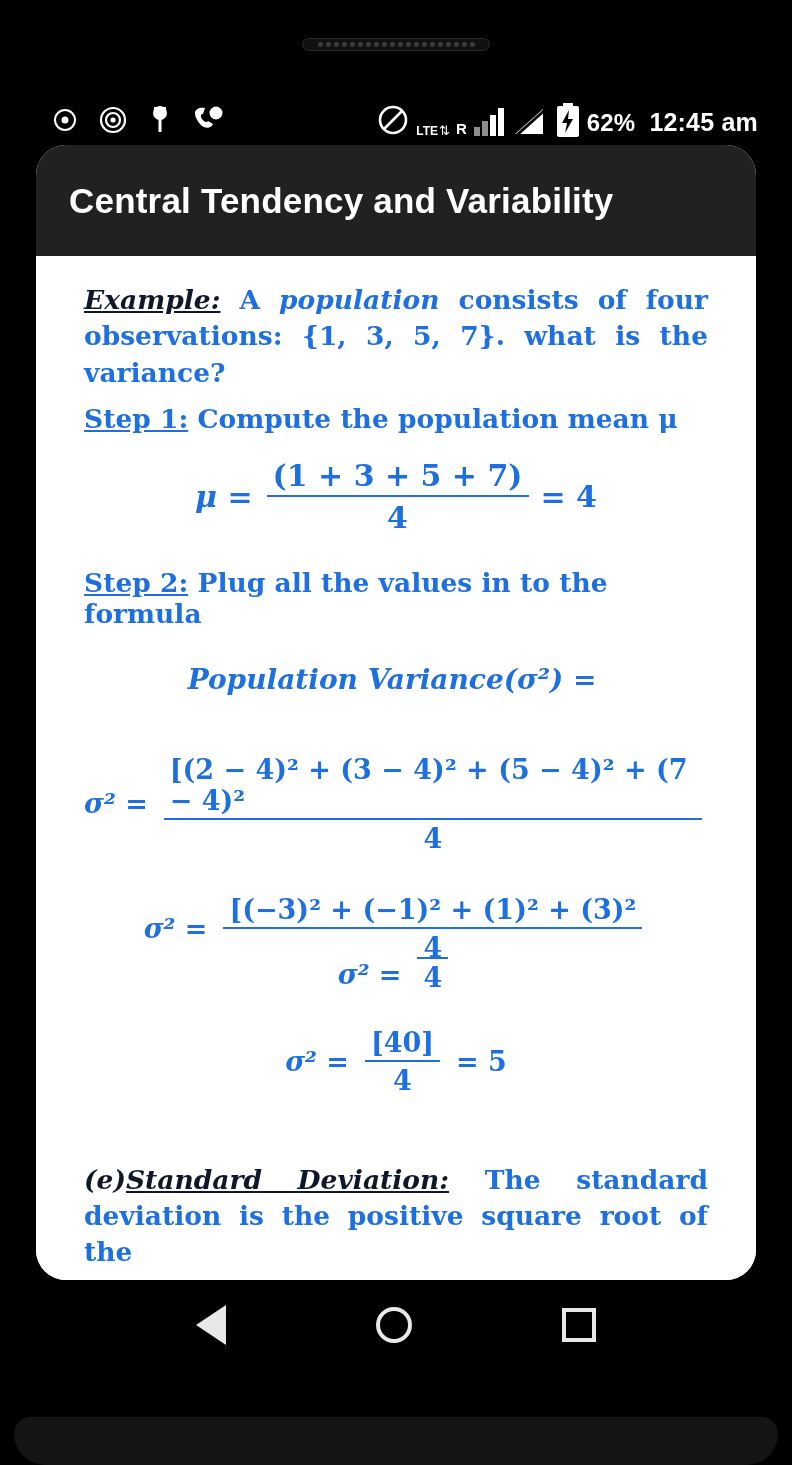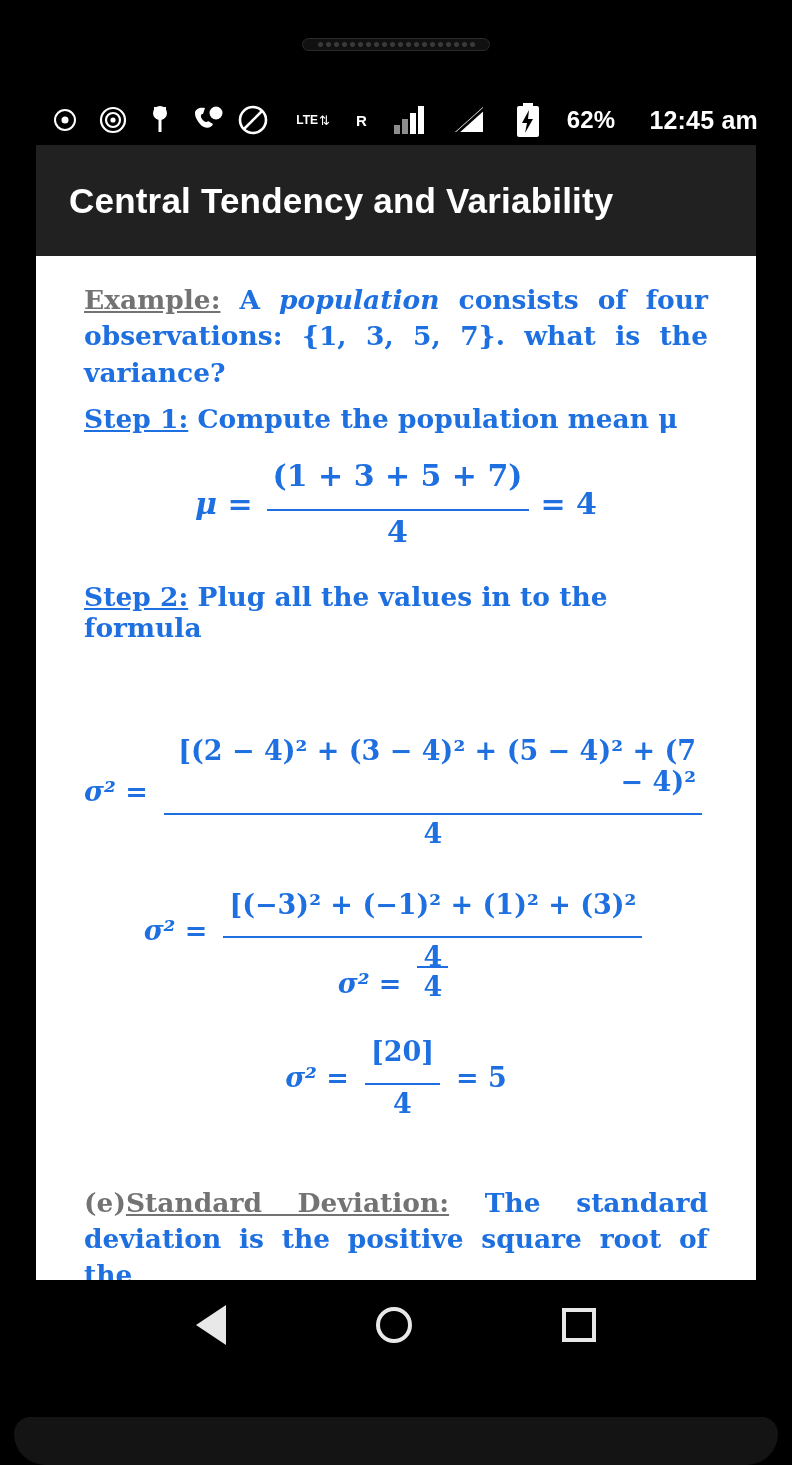--- a/index.html
+++ b/index.html
@@ -35,36 +35,37 @@
   
   .statusbar {
     position: absolute;
     top: 92px; left: 0; right: 0;
     height: 56px;
     display: flex; align-items: center;
     color: #fff;
     padding: 0 34px 0 52px;
   }
   .status-left { display: flex; align-items: center; gap: 20px; }
-  .status-right { display: flex; align-items: center; gap: 26px; margin-left: auto; }
+  .status-right { display: flex; align-items: flex-end; gap: 6px; margin-left: auto; }
   .sicon { display: inline-flex; align-items: center; justify-content: center; }
   .battery-text { font-size: 24px; font-weight: 700; letter-spacing: .2px; }
   .clock-text { font-size: 25px; font-weight: 700; margin-left: 8px; letter-spacing: .2px; }
   .lte-wrap { display: flex; align-items: center; gap: 1px; }
   .lte-label { font-size: 12px; font-weight: 700; line-height: 1; text-align: center; }
   .lte-sub { font-size: 13px; line-height: 1; text-align: center; }
   .roam { font-size: 15px; font-weight: 700; }
 
   
   .app {
     position: absolute;
     top: 145px; left: 36px;
     width: 720px; height: 1135px;
     background: #fff;
     overflow: hidden;
+    border-radius: 30px;
   }
   .appbar {
     height: 111px;
     background: #212121;
     display: flex; align-items: center;
     padding-left: 33px;
   }
   .appbar-title {
     color: #fff;
     font-size: 35px;
@@ -81,23 +82,24 @@
   
   .para {
     font-family: "DejaVu Serif", serif;
     font-weight: 700;
     font-size: 26.5px;
     line-height: 1.37;
     color: #1e6fe0;
     text-align: justify;
   }
   .lbl-green {
-    color: #737373;
+    color: #0f172a;
     text-decoration: underline;
     font-weight: 700;
+    font-style: italic;
   }
   .lbl-blue-u {
     color: #1e6fe0;
     text-decoration: underline;
     font-weight: 700;
   }
   .ital { font-style: italic; }
   .step {
     font-family: "DejaVu Serif", serif;
     font-weight: 700;
@@ -111,21 +113,21 @@
     color: #1e6fe0;
     font-weight: 700;
   }
   .frac {
     display: inline-flex;
     flex-direction: column;
     align-items: center;
     vertical-align: middle;
     margin: 0 6px;
   }
-  .frac .num { padding: 0 6px 16px 6px; text-align: right; }
+  .frac .num { padding: 0 6px 2px 6px; }
   .frac .den { padding: 3px 6px 0 6px; border-top: 2.5px solid #1e6fe0; width: 100%; text-align: center; }
   .it { font-style: italic; }
 
   
   .navbar {
     position: absolute;
     left: 0; right: 0;
     top: 1280px;
     height: 90px;
     display: flex; align-items: center; justify-content: center;
@@ -281,20 +283,21 @@
         </span>
         <span style="margin-left:6px;">= 4</span>
       </div>
 
       <div class="step" style="margin-top:32px;">
         <span class="lbl-blue-u">Step 2:</span>
         <span>Plug all the values in to the formula</span>
       </div>
 
       <div class="eq-row" style="font-size:28px; margin-top:34px;">
+        <span class="it" style="margin-right:8px;">Population Variance(σ²) =</span>
       </div>
 
       <div class="eq-row" style="font-size:27px; margin-top:58px; justify-content:flex-start;">
         <span class="it" style="margin-right:10px;">σ² =</span>
         <span class="frac" style="flex:1;">
           <span class="num">[(2 − 4)² + (3 − 4)² + (5 − 4)² + (7 − 4)²</span>
           <span class="den">4</span>
         </span>
       </div>
 
@@ -309,21 +312,21 @@
       <div class="eq-row" style="font-size:27px; margin-top:-6px; justify-content:center;">
         <span class="it" style="margin-right:10px;">σ² =</span>
         <span class="frac">
           <span class="den">4</span>
         </span>
       </div>
 
       <div class="eq-row" style="font-size:27px; margin-top:34px; justify-content:center;">
         <span class="it" style="margin-right:10px;">σ² =</span>
         <span class="frac">
-          <span class="num">[20]</span>
+          <span class="num">[40]</span>
           <span class="den">4</span>
         </span>
         <span style="margin-left:10px;">=  5</span>
       </div>
 
       <div class="para" style="margin-top:66px;">
         <span class="lbl-green" style="text-decoration:none;">(e)</span><span class="lbl-green">Standard   Deviation:</span>
         <span>The standard deviation is the positive square root of the</span>
         
       </div>

